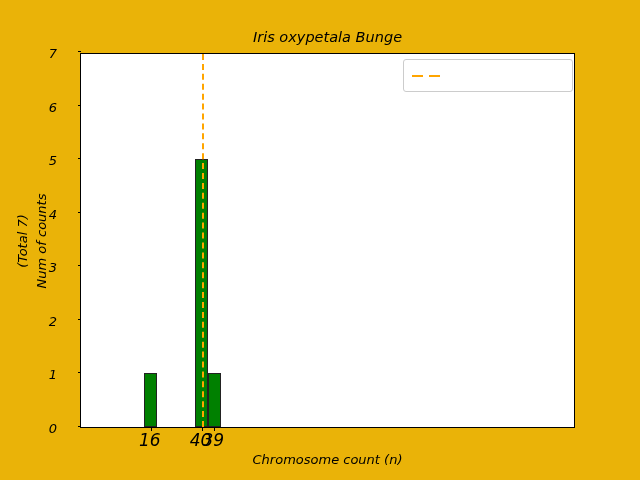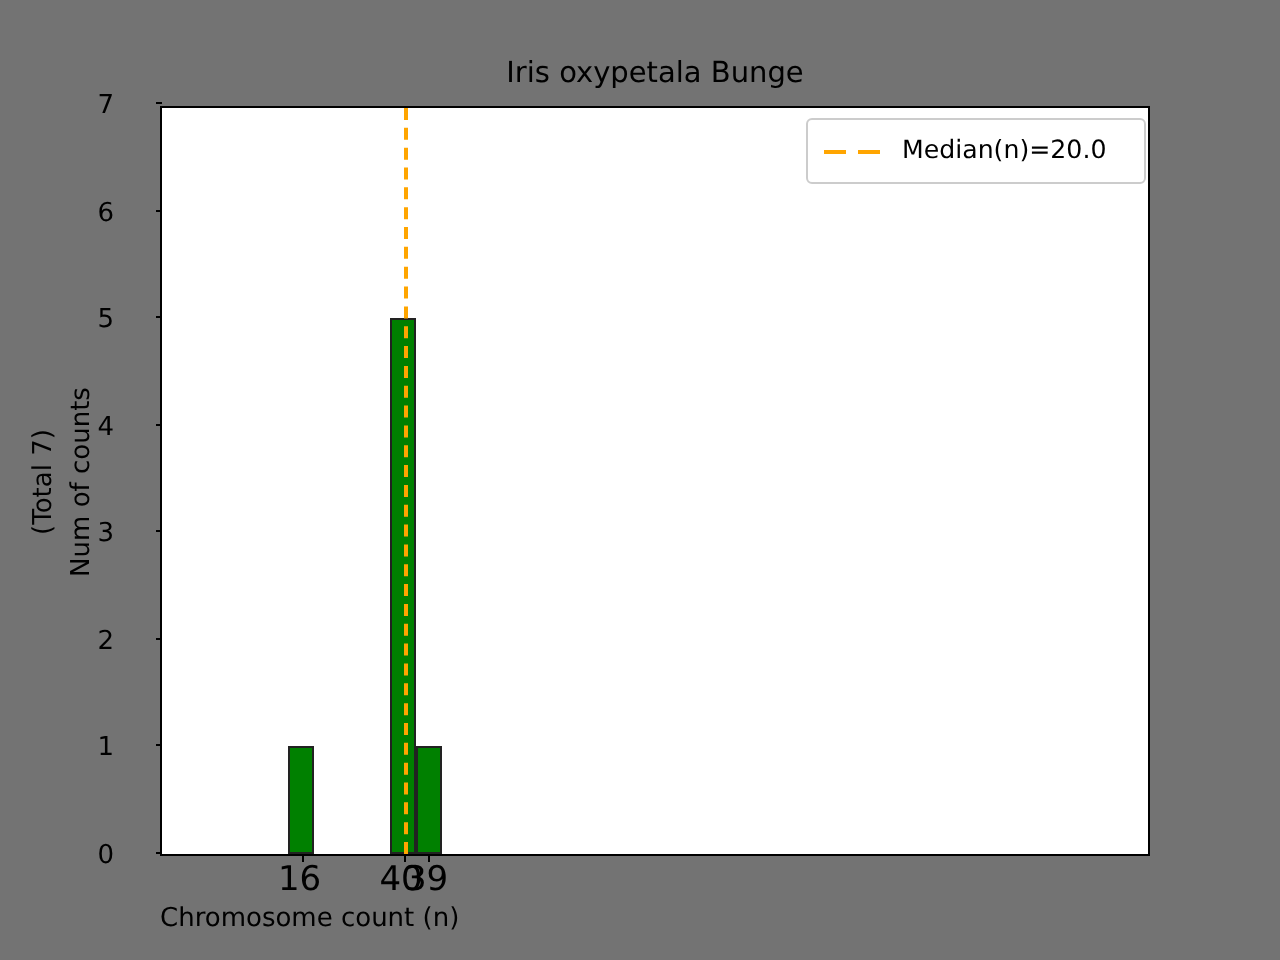--- a/index.html
+++ b/index.html
@@ -4,23 +4,24 @@
 <style>
   html, body {
     margin: 0;
     padding: 0;
     background: #ffffff;
   }
   #figure {
     position: relative;
     width: 640px;
     height: 480px;
-    background: #737373;
+    background: #eab308;
     font-family: "DejaVu Sans", sans-serif;
     overflow: hidden;
+    font-style: italic;
   }
 
   
   #chart-title {
     position: absolute;
     left: 80px;
     top: 28px;
     width: 495px;
     text-align: center;
     font-size: 14.5px;
@@ -95,20 +96,21 @@
     color: #000000;
     line-height: 14px;
   }
 
   
   #xlabel {
     position: absolute;
     left: 80px;
     top: 452px;
     width: 495px;
+    text-align: center;
     font-size: 13px;
     color: #000000;
   }
   #ylabel-wrap {
     position: absolute;
     left: 0px;
     top: 53px;
     width: 46px;
     height: 375px;
   }
@@ -193,21 +195,20 @@
       <div class="xtick" style="left: 69.8077px;"></div>
       <div class="xtick" style="left: 120.577px;"></div>
       <div class="xtick" style="left: 133.269px;"></div>
     </div>
 
   <div id="xlabel">Chromosome count (n)</div>
 
   <div id="legend">
     <span id="legend-swatch"></span>
     <span>
-      <div class="legend-text">Median(n)=20.0</div>
     </span>
   </div>
 
 <div class="yticklabel" style="top: 428px;">0</div>
     <div class="yticklabel" style="top: 374.429px;">1</div>
     <div class="yticklabel" style="top: 320.857px;">2</div>
     <div class="yticklabel" style="top: 267.286px;">3</div>
     <div class="yticklabel" style="top: 213.714px;">4</div>
     <div class="yticklabel" style="top: 160.143px;">5</div>
     <div class="yticklabel" style="top: 106.571px;">6</div>

